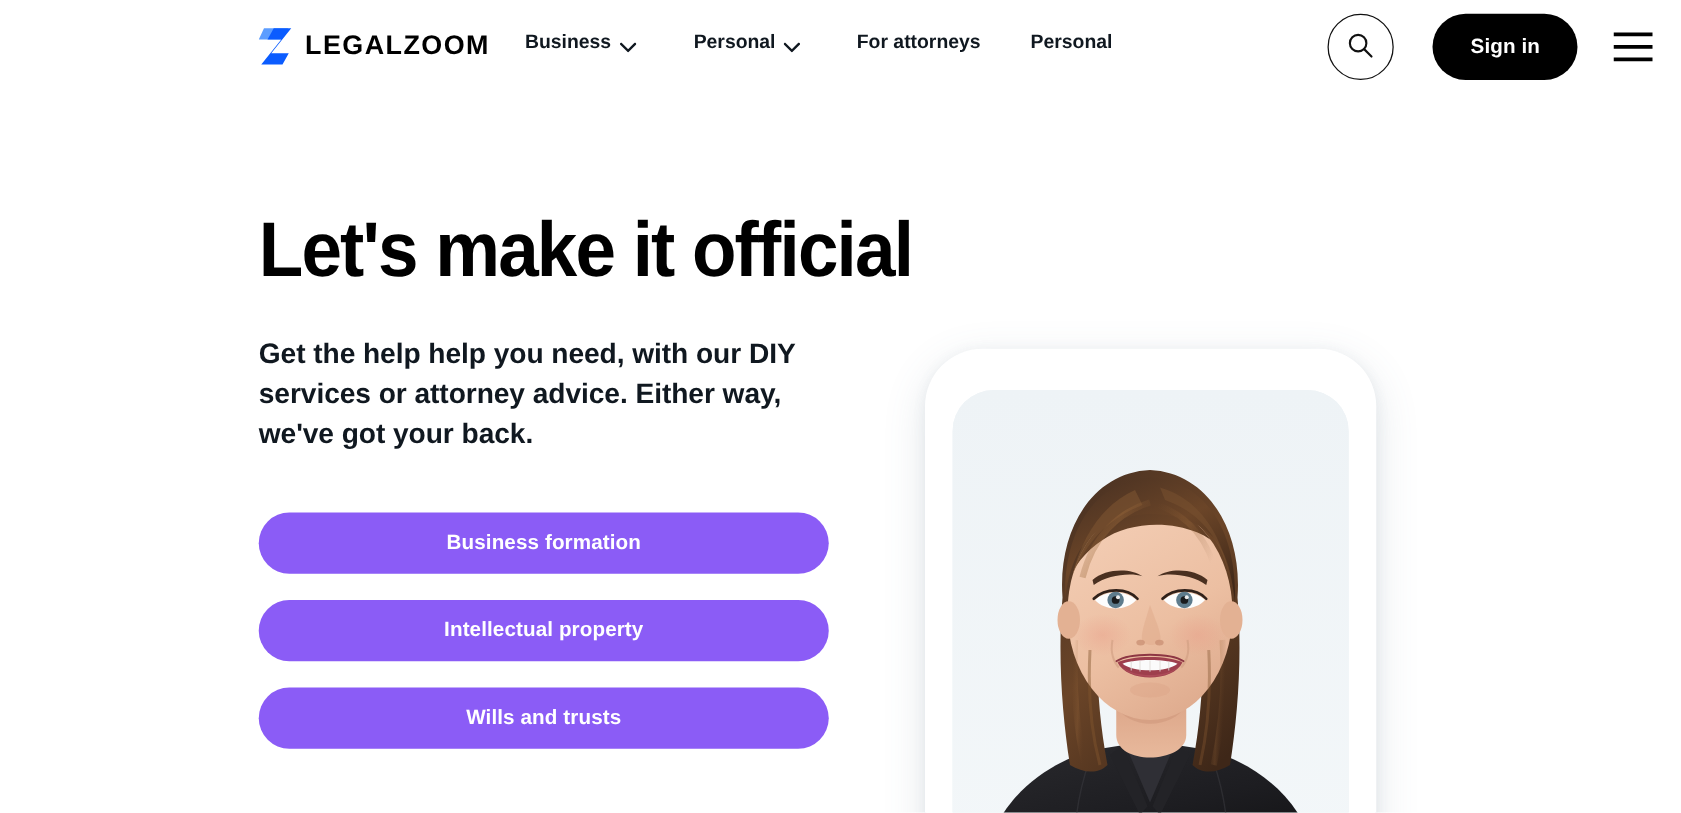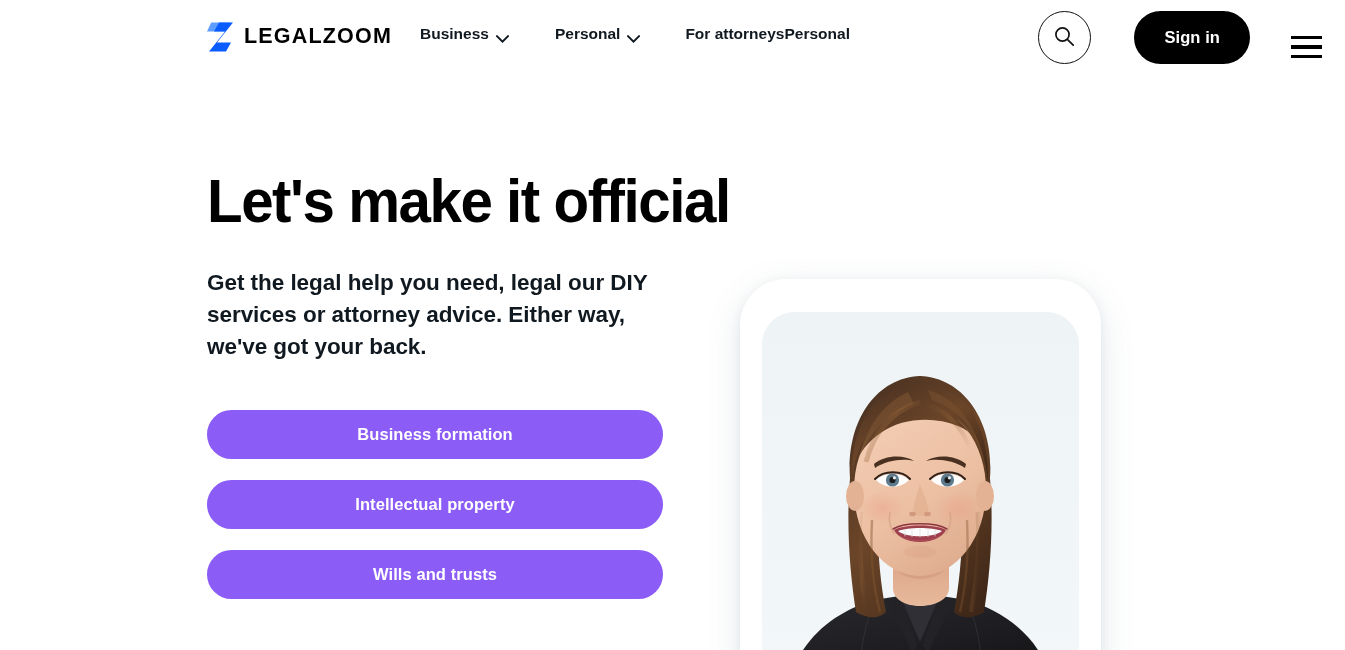--- a/index.html
+++ b/index.html
@@ -31,26 +31,26 @@
 
   .nav { position:absolute; left:420px; top:26px; display:flex; align-items:flex-end; gap:0; }
   .nav-item {
     display:flex; align-items:center; gap:7px;
     font-size:15.5px; font-weight:700; color:#101820;
     text-decoration:none; white-space:nowrap; cursor:pointer;
     line-height:1;
   }
   .nav-gap-1 { margin-right:46px; }
   .nav-gap-2 { margin-right:45px; }
-  .nav-gap-3 { }
+  .nav-gap-3 { margin-right:40px; }
   .chev { display:inline-block; width:13px; height:8px; }
 
   .header-right {
     position:absolute; right:20px; top:11px;
-    display:flex; align-items:flex-end; gap:12px;
+    display:flex; align-items:center; gap:0;
   }
   .search-btn {
     width:53px; height:53px; border-radius:50%;
     border:1.6px solid #111; background:transparent;
     display:flex; align-items:center; justify-content:center;
     cursor:pointer; padding:0; margin-right:31px;
   }
   .signin-btn {
     height:53px; padding:0 30px; border-radius:27px;
     background:#000; color:#fff; border:none;
@@ -170,21 +170,21 @@
       <button class="menu-btn" aria-label="Menu">
         <span class="menu-bar"></span>
         <span class="menu-bar"></span>
         <span class="menu-bar"></span>
       </button>
     </div>
   </header>
 
   <section class="hero-left">
     <h1 class="headline">Let's make it official</h1>
-    <p class="subhead">Get the legal help you need, legal our DIY services or attorney advice. Either way, we've got your back.</p>
+    <p class="subhead">Get the help help you need, with our DIY services or attorney advice. Either way, we've got your back.</p>
 
     <div class="cta-list">
       <button class="cta-btn">Business formation</button>
       <button class="cta-btn">Intellectual property</button>
       <button class="cta-btn">Wills and trusts</button>
     </div>
   </section>
 
   <div class="phone-wrap">
     <div class="phone-frame"></div>

